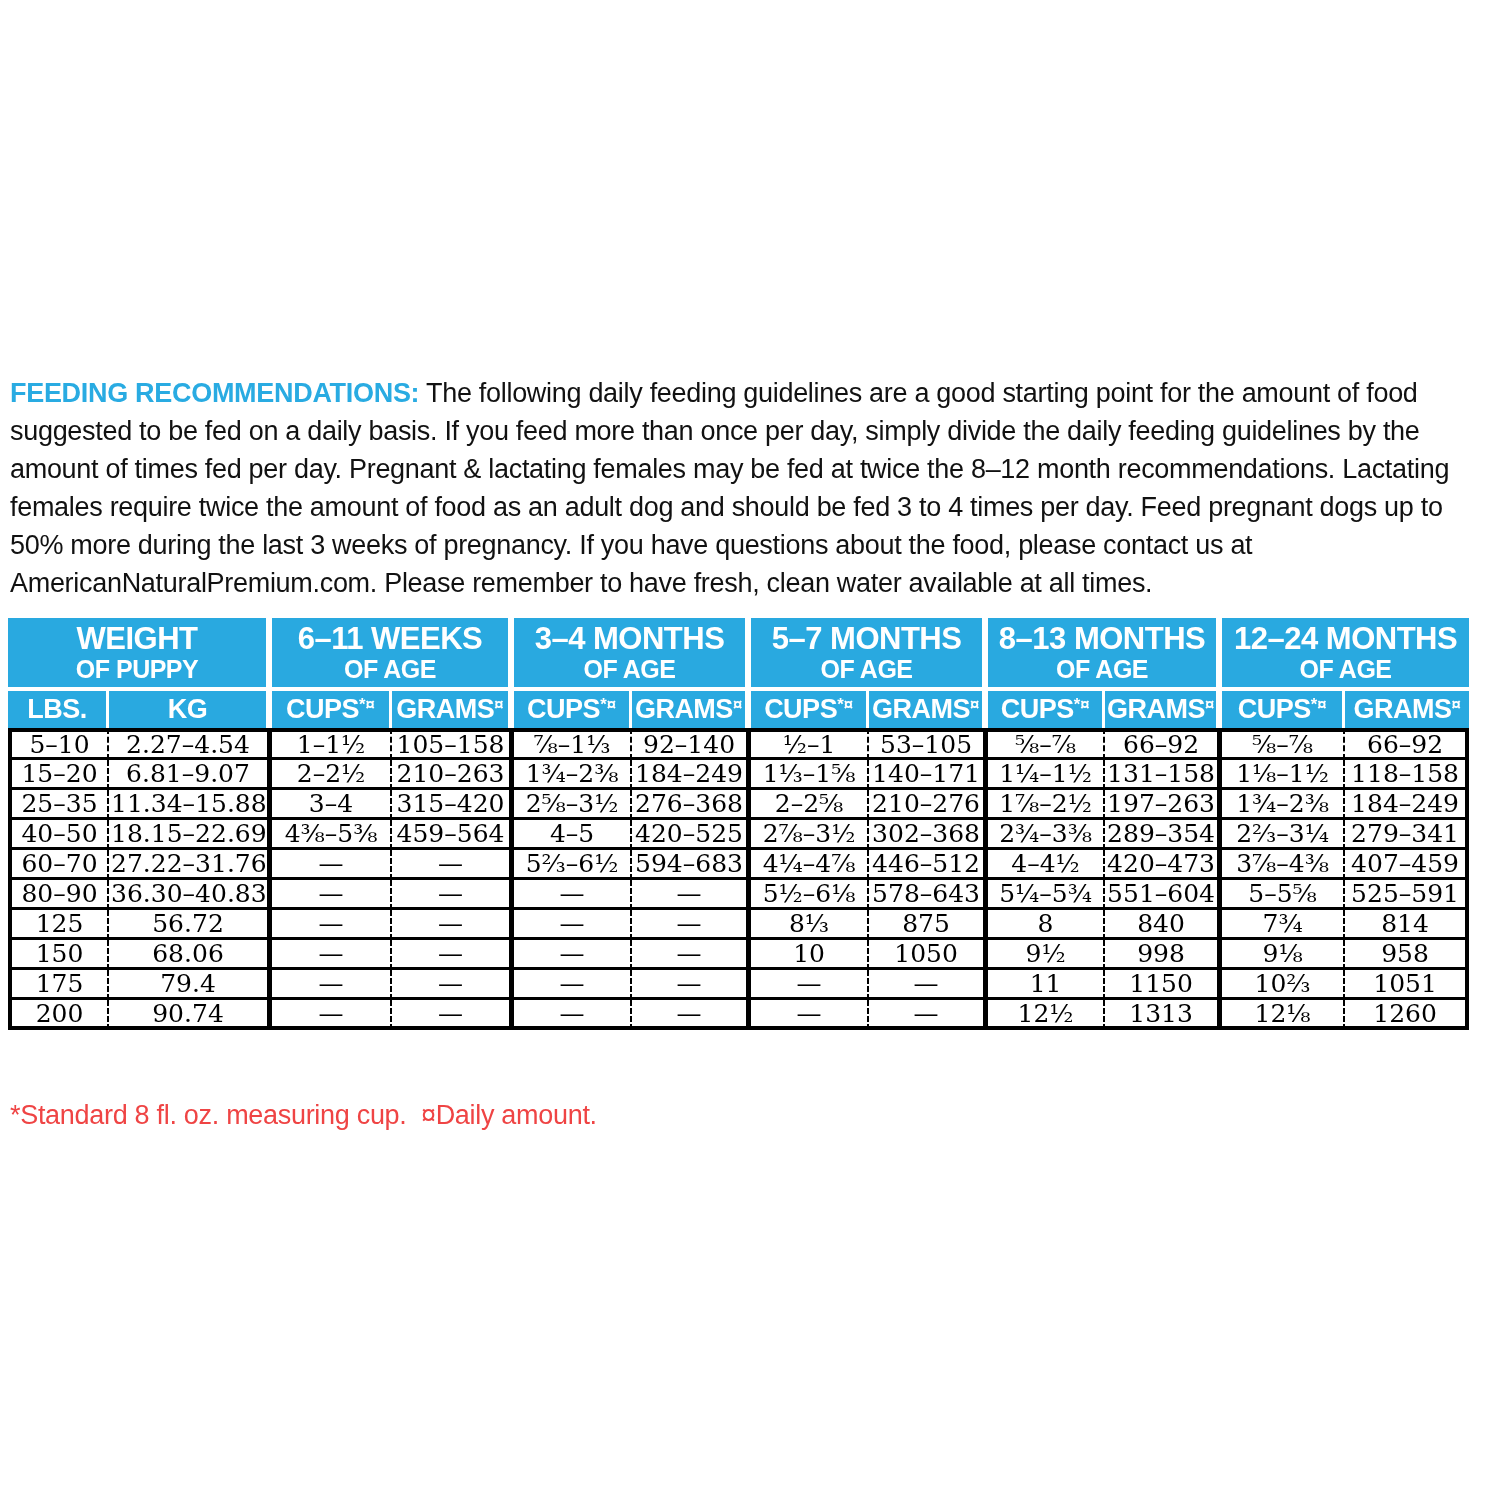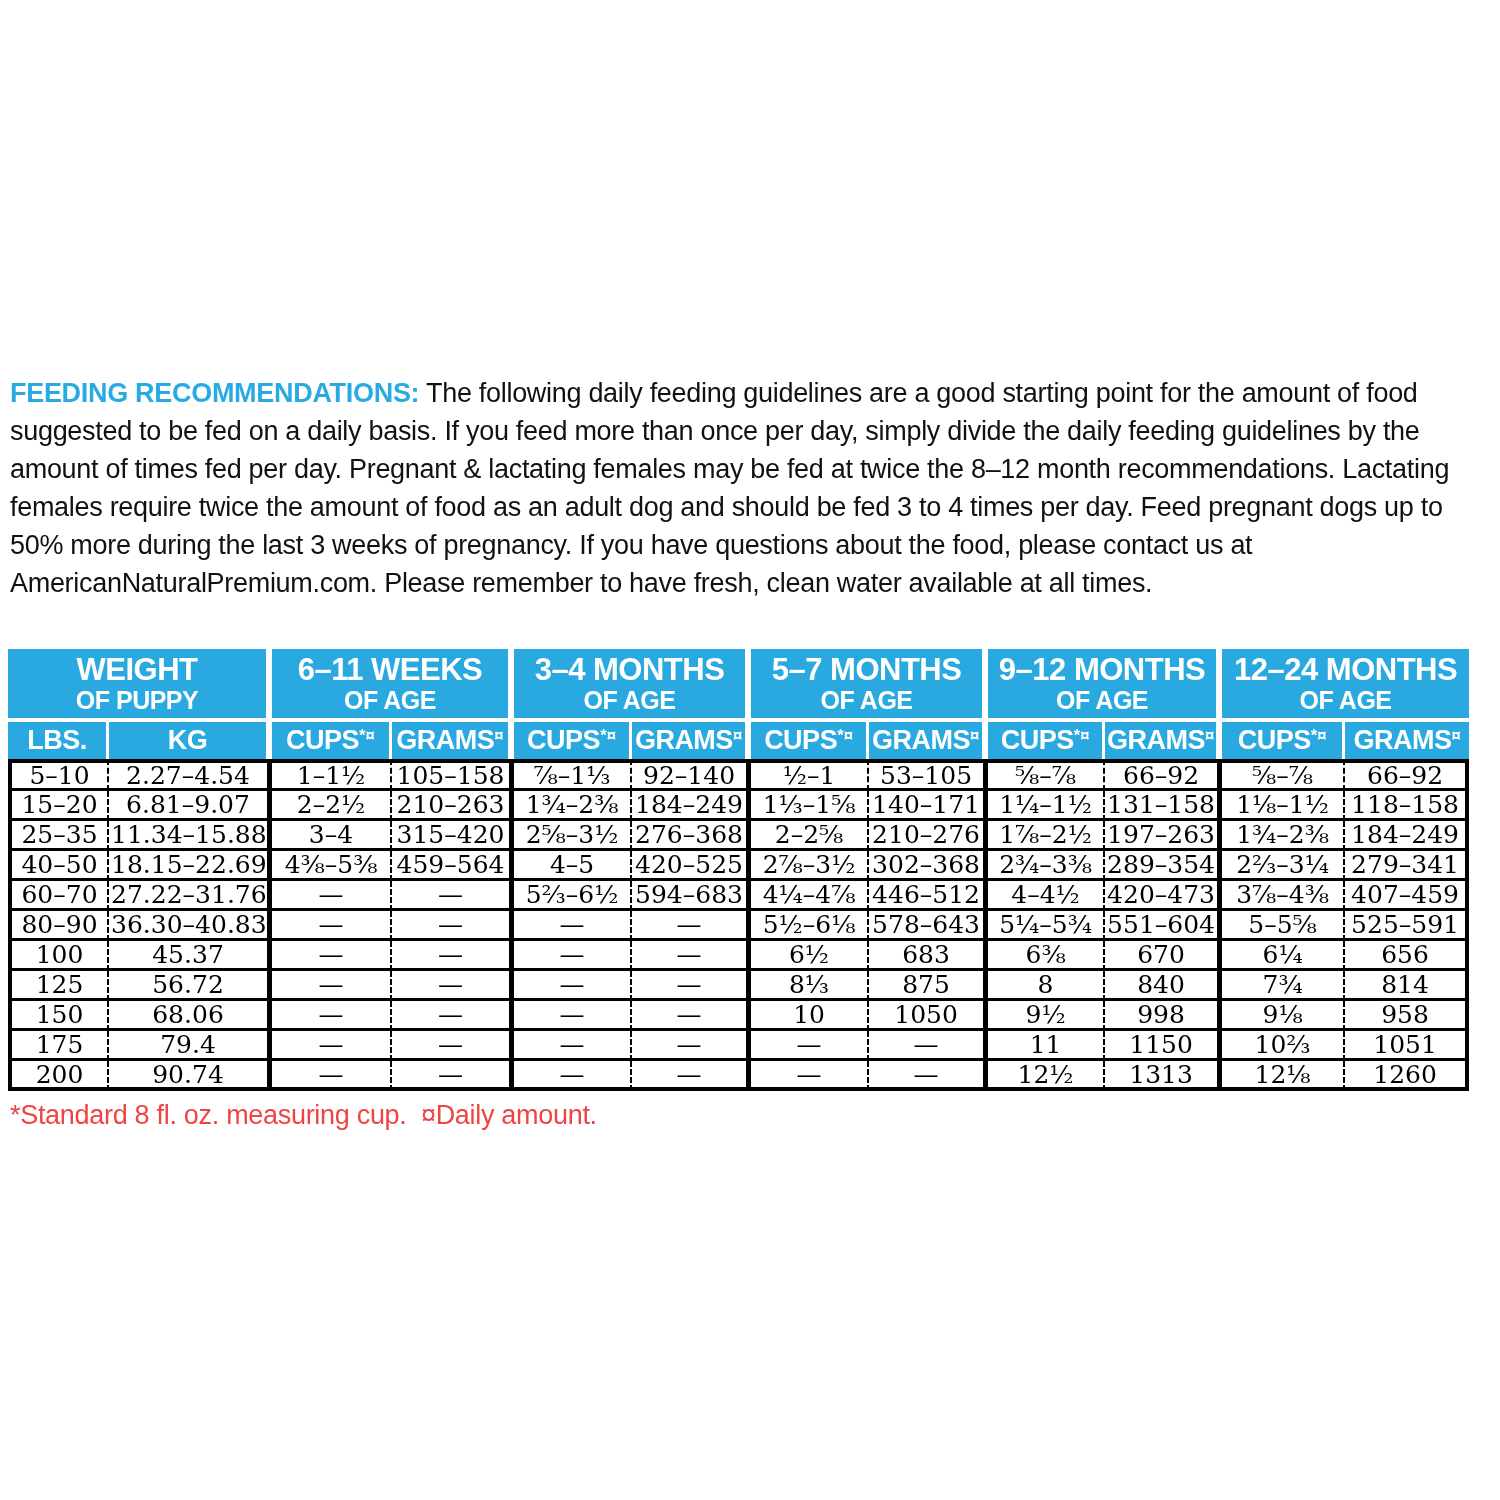--- a/index.html
+++ b/index.html
@@ -28,21 +28,21 @@
   }
   .intro-label {
     color: #29abe2;
     font-weight: bold;
   }
   .intro-italic { }
 
   
   table.feed {
     position: absolute;
-    top: 649px;
+    top: 618px;
     left: 8px;
     width: 1276px;
     border-collapse: separate;
     border-spacing: 0;
     table-layout: fixed;
   }
   table.feed th, table.feed td {
     box-sizing: border-box;
     text-align: center;
     vertical-align: middle;
@@ -137,21 +137,21 @@
         </th>
         <th colspan="2">
           <div class="gl1">3–4 MONTHS</div>
           <div class="gl2">OF AGE</div>
         </th>
         <th colspan="2">
           <div class="gl1">5–7 MONTHS</div>
           <div class="gl2">OF AGE</div>
         </th>
         <th colspan="2">
-          <div class="gl1">9–12 MONTHS</div>
+          <div class="gl1">8–13 MONTHS</div>
           <div class="gl2">OF AGE</div>
         </th>
         <th colspan="2">
           <div class="gl1">12–24 MONTHS</div>
           <div class="gl2">OF AGE</div>
         </th>
       </tr>
       <tr class="sub-row">
         <th class="pair-first"><span>LBS.</span><span class="sup"></span></th>
         <th class="pair-second"><span>KG</span><span class="sup"></span></th>
@@ -246,34 +246,20 @@
           <td class="pair-first">—</td>
           <td class="pair-second">—</td>
           <td class="pair-first">5½–6⅛</td>
           <td class="pair-second">578–643</td>
           <td class="pair-first">5¼–5¾</td>
           <td class="pair-second">551–604</td>
           <td class="pair-first">5–5⅝</td>
           <td class="pair-second">525–591</td>
         </tr>
         <tr>
-          <td class="pair-first">100</td>
-          <td class="pair-second">45.37</td>
-          <td class="pair-first">—</td>
-          <td class="pair-second">—</td>
-          <td class="pair-first">—</td>
-          <td class="pair-second">—</td>
-          <td class="pair-first">6½</td>
-          <td class="pair-second">683</td>
-          <td class="pair-first">6⅜</td>
-          <td class="pair-second">670</td>
-          <td class="pair-first">6¼</td>
-          <td class="pair-second">656</td>
-        </tr>
-        <tr>
           <td class="pair-first">125</td>
           <td class="pair-second">56.72</td>
           <td class="pair-first">—</td>
           <td class="pair-second">—</td>
           <td class="pair-first">—</td>
           <td class="pair-second">—</td>
           <td class="pair-first">8⅓</td>
           <td class="pair-second">875</td>
           <td class="pair-first">8</td>
           <td class="pair-second">840</td>

